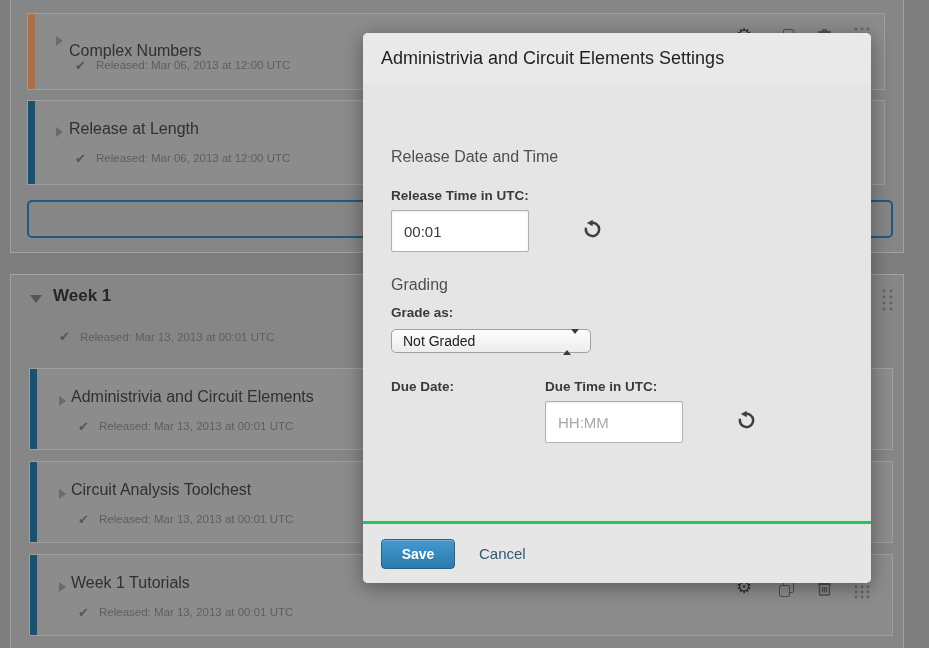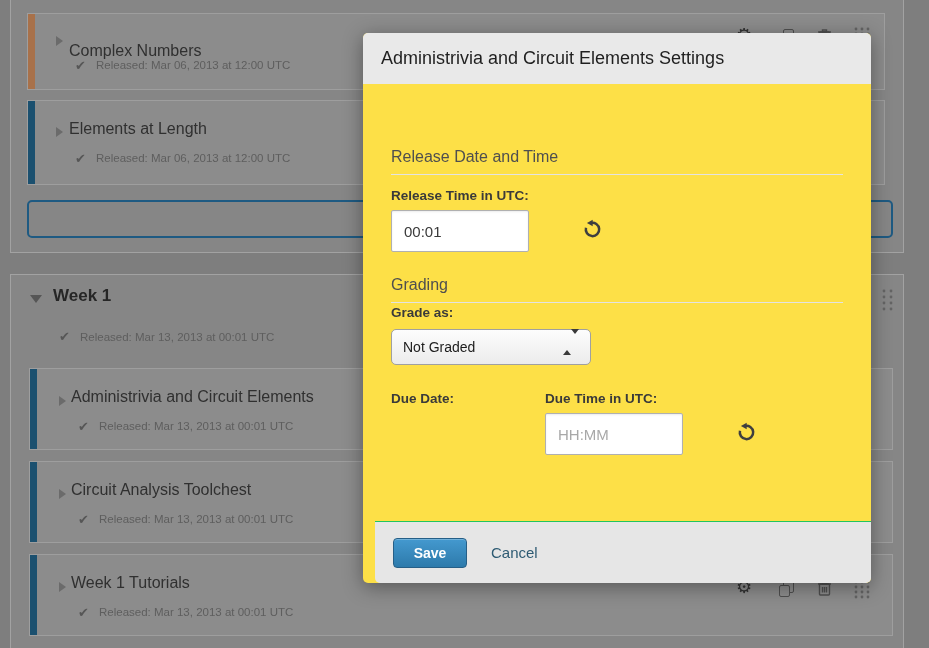--- a/index.html
+++ b/index.html
@@ -32,21 +32,21 @@
   .week-title { position:absolute; left:53px; top:286px; font-size:17px; font-weight:bold; color:#262626; }
 
   .icon-btn { position:absolute; background:none; border:none; padding:0; line-height:1; }
   .gear-glyph { font-family:"DejaVu Sans", sans-serif; font-size:18px; color:#333333; }
   .icon-copy { position:relative; width:16px; height:17px; display:inline-block; }
   .icon-copy .back { position:absolute; top:0; left:4px; width:11px; height:12px; border:1.5px solid #4f4f4f; border-radius:2px; }
   .icon-copy .front { position:absolute; top:4px; left:0; width:11px; height:12px; border:1.5px solid #4f4f4f; border-radius:2px; background:#8c8c8c; }
 
   
   .modal { position:absolute; left:363px; top:33px; width:508px; height:550px; z-index:10;
-    background:#fde047; border-radius:5px; box-shadow:0 4px 20px rgba(0,0,0,0.38); }
+    background:#e5e5e5; border-radius:5px; box-shadow:0 4px 20px rgba(0,0,0,0.38); }
   .modal-header { height:51px; background:#e9e9e9; border-radius:5px 5px 0 0;
     display:flex; align-items:center; padding:0 18px; }
   .modal-title { font-size:18px; color:#1f1f1f; }
   .modal-body { padding:40px 28px 0; height:437px; }
 
   .tabs { display:flex; border-bottom:2px solid #d9d9d9; height:26px; }
   .tab { font-size:13px; font-weight:bold; letter-spacing:0.5px; padding:2px 11px 0;
     color:#4d4d4d; position:relative; cursor:pointer; }
   .tab.active { color:#157ec2; }
   .tab.active::after { content:""; position:absolute; left:0; right:0; bottom:-4px; height:5px; background:#1e81c0; }
@@ -57,29 +57,29 @@
   .field-row.due { margin-top:26px; }
   .field-col { width:138px; margin-right:16px; display:flex; flex-direction:column; }
   .field-label { font-size:13.5px; font-weight:bold; color:#3a3a3a; margin-bottom:7px; white-space:nowrap; }
   .text-input { height:42px; width:138px; border:1px solid #b0b0b0; border-radius:2px; padding:0 12px;
     font-family:"Liberation Sans", sans-serif; font-size:15px; color:#3a3a3a;
     box-shadow:inset 0 1px 2px rgba(0,0,0,0.08); background:#ffffff; }
   .text-input::placeholder { color:#a8a8a8; }
   .reset-btn { margin-left:36px; align-self:flex-end; margin-bottom:9px; background:none; border:none; cursor:pointer; }
 
   .grade-label { margin-top:26px; font-size:13.5px; font-weight:bold; color:#3a3a3a; }
-  .select-box { margin-top:8px; width:200px; height:36px; border:1px solid #a0a0a0; border-radius:5px;
+  .select-box { margin-top:8px; width:200px; height:24px; border:1px solid #a0a0a0; border-radius:5px;
     background:linear-gradient(#fdfdfd,#ececec); display:flex; align-items:center; padding:8px 11px;
     font-size:14px; color:#1c1c1c; position:relative; cursor:pointer; }
   .select-arrows { position:absolute; right:11px; top:4px; }
   .select-arrows .up { width:0; height:0; border-bottom:5px solid #3a3a3a; border-left:4px solid transparent; border-right:4px solid transparent; margin-bottom:3px; }
   .select-arrows .down { width:0; height:0; border-top:5px solid #3a3a3a; border-left:4px solid transparent; border-right:4px solid transparent; }
 
-  .modal-footer { position:absolute; bottom:0; left:12px; right:0; height:62px; background:#e6e6e6;
-    border-top:1px solid #22c55e; border-radius:0 0 5px 5px; display:flex; align-items:center; padding:0 18px; }
+  .modal-footer { position:absolute; bottom:0; left:0; right:0; height:62px; background:#e6e6e6;
+    border-top:3px solid #22c55e; border-radius:0 0 5px 5px; display:flex; align-items:center; padding:0 18px; }
   .save-btn { width:74px; height:30px; border:1px solid #265f87; border-radius:4px;
     background:linear-gradient(#4499cf,#2d7aab); color:#ffffff; font-family:"Liberation Sans", sans-serif;
     font-weight:bold; font-size:14px; box-shadow:inset 0 1px 0 rgba(255,255,255,0.25); cursor:pointer; }
   .cancel-link { margin-left:24px; font-size:15px; color:#2e5b73; text-decoration:none; cursor:pointer; }
 </style>
 </head>
 <body>
 
 <div class="backdrop">
 
@@ -119,21 +119,21 @@
       <circle cx="2" cy="17" r="1.4"></circle>
           <circle cx="8" cy="17" r="1.4"></circle>
           <circle cx="14" cy="17" r="1.4"></circle>
         </g>
     </svg>
   </button>
 
   <div class="sec-card" style="left:27px; top:100px; width:858px; height:85px;">
     <div class="accent blue"></div>
     <div class="tri-right" style="left:28px; top:26px;"></div>
-    <div class="card-title" style="top:19px;">Elements at Length</div>
+    <div class="card-title" style="top:19px;">Release at Length</div>
     <span class="check" style="left:47px; top:51px;">✔</span>
     <div class="released" style="left:68px; top:51px;">Released: Mar 06, 2013 at 12:00 UTC</div>
   </div>
 
   <button class="new-btn"></button>
 
   <div class="tri-down" style="left:30px; top:295px;"></div>
   <div class="week-title">Week 1</div>
   <button class="icon-btn" style="left:882px; top:289px;">
     <svg width="16" height="24" viewBox="0 0 16 24">

